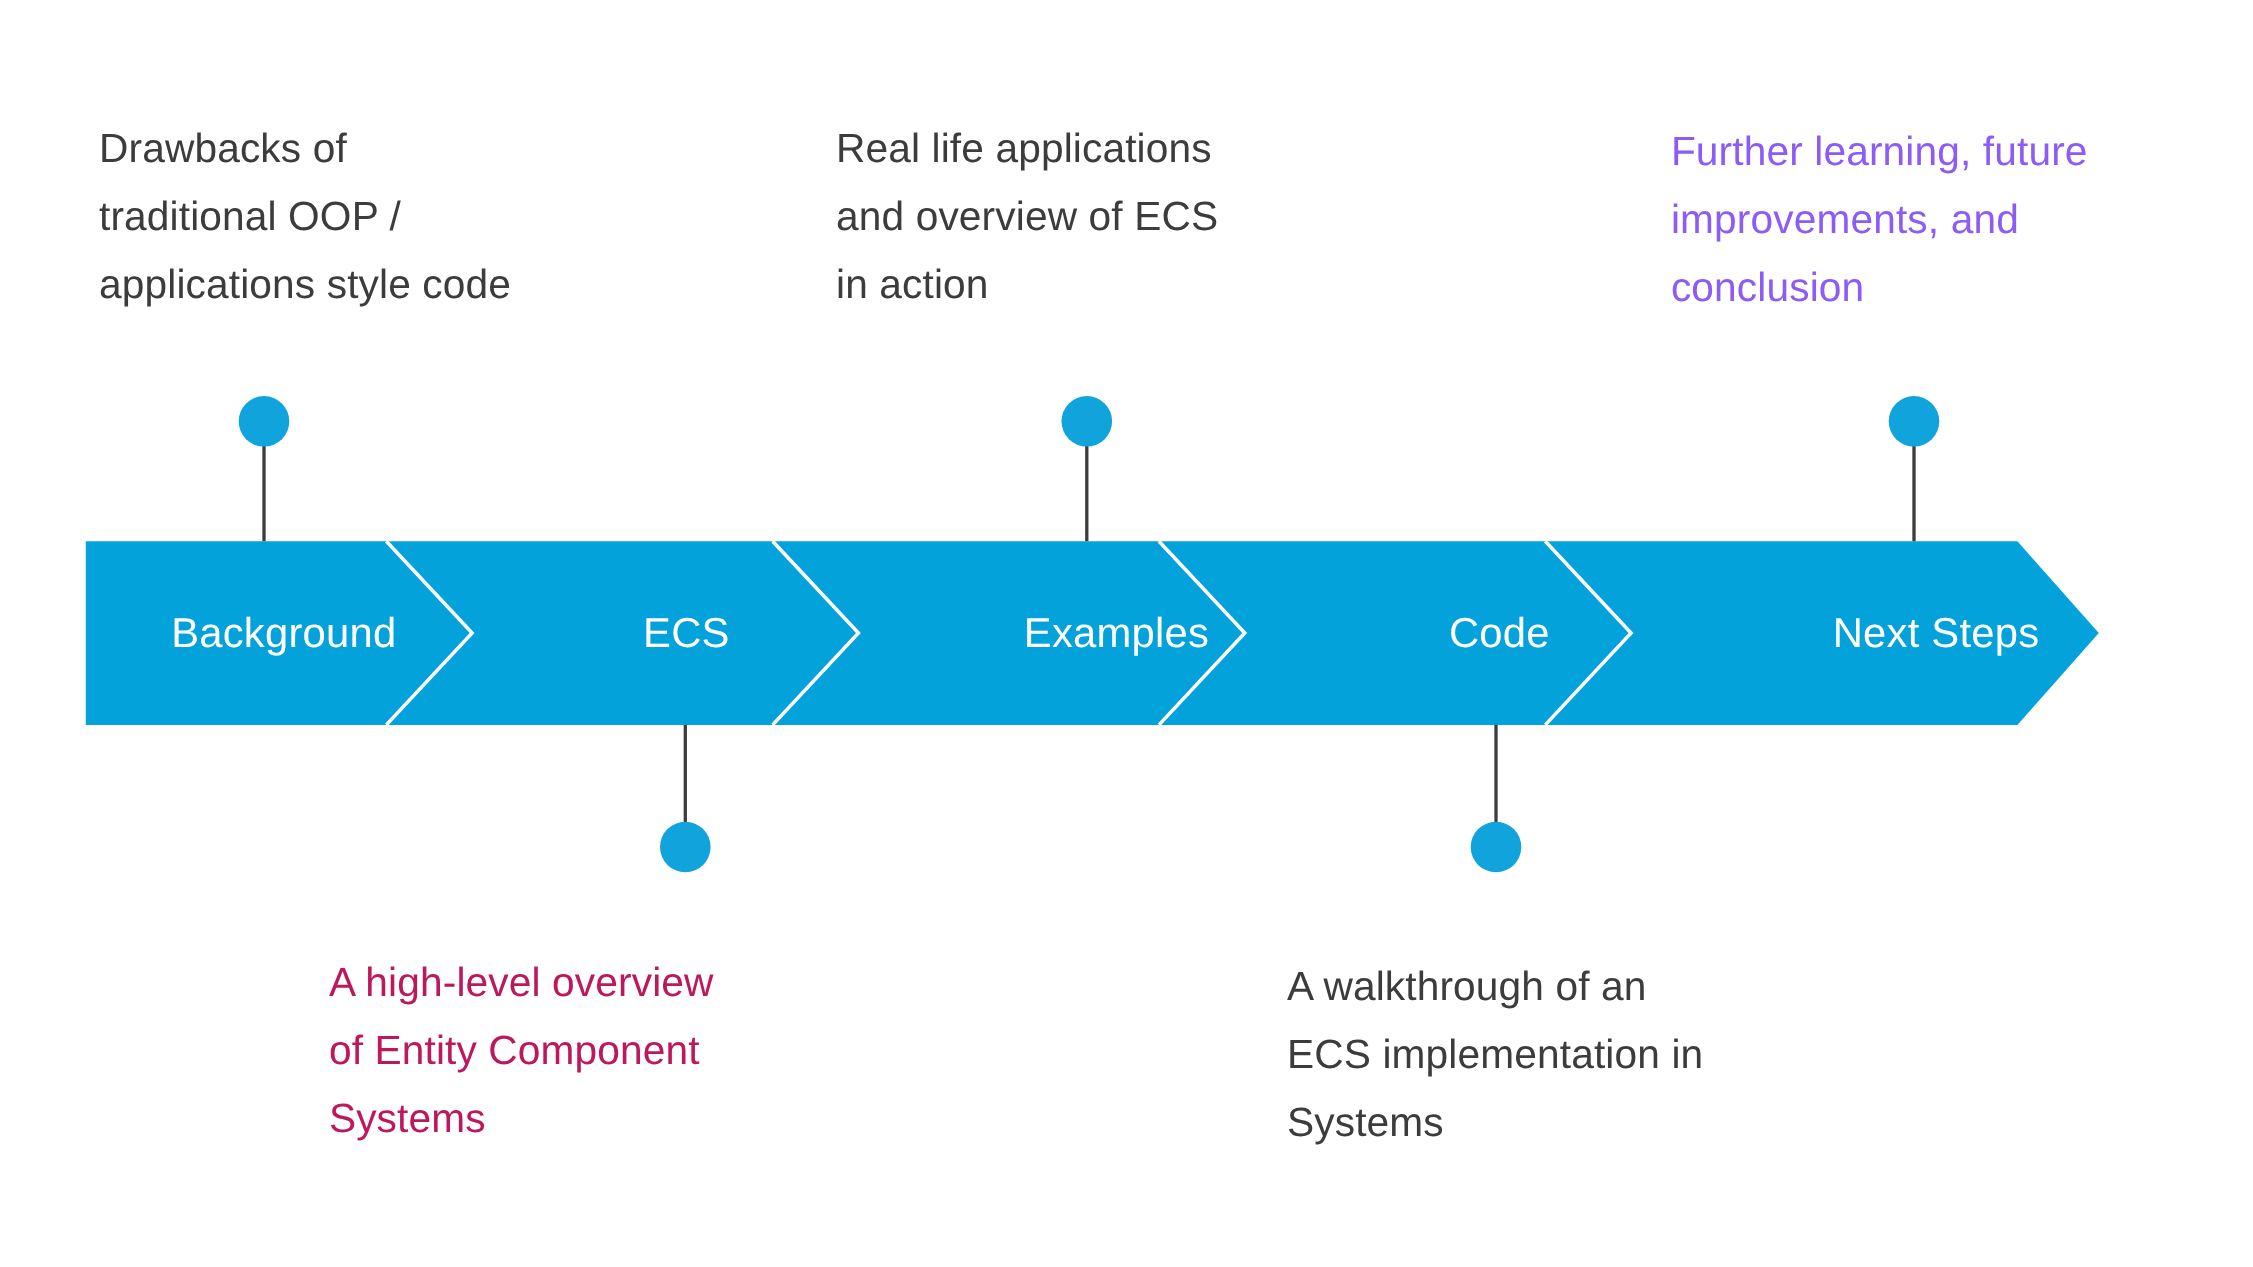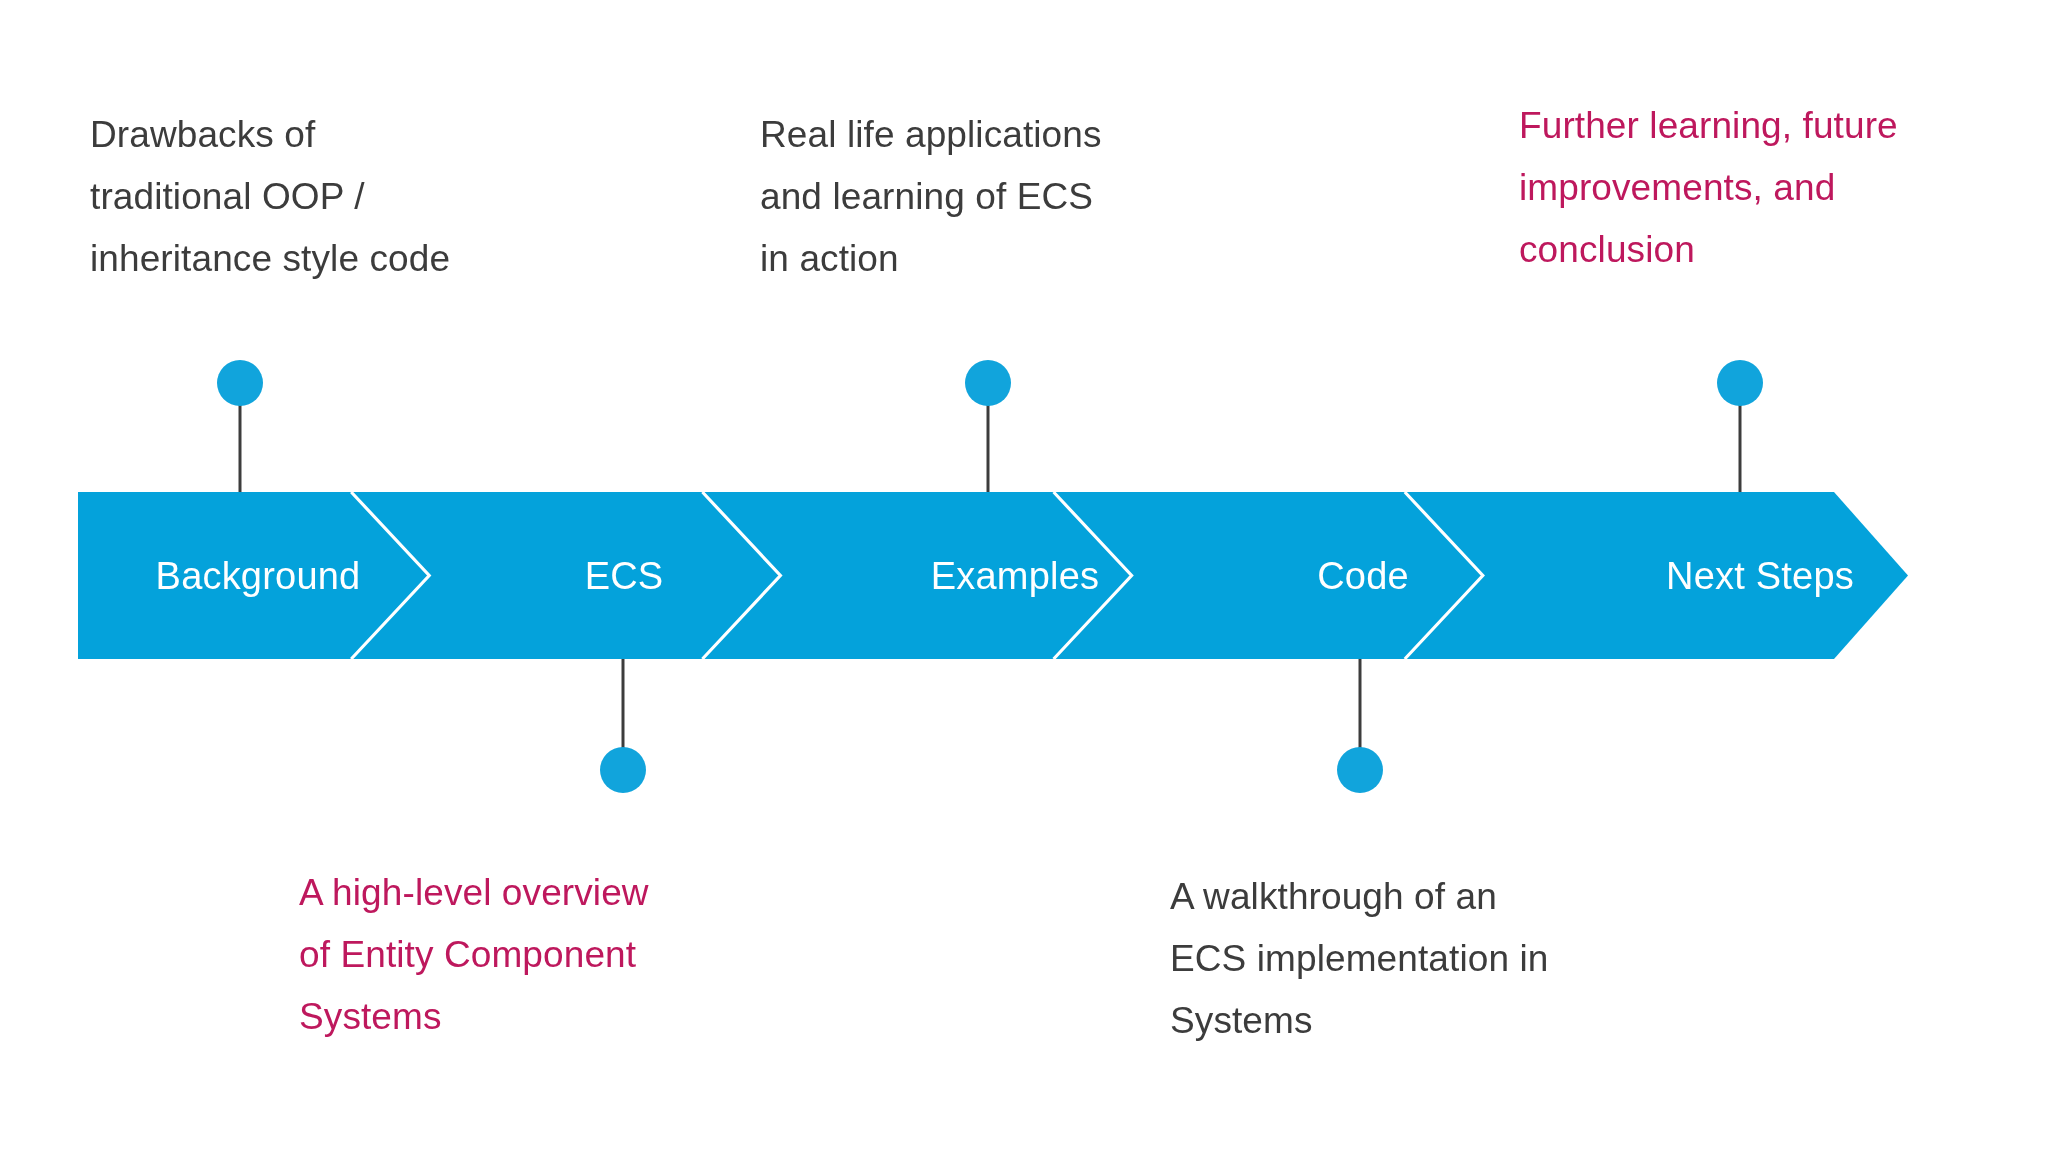--- a/index.html
+++ b/index.html
@@ -83,28 +83,28 @@
         <text x="624" y="588.5" text-anchor="middle" class="stage-label" fill="#FFFFFF">ECS</text>
         <text x="1015" y="588.5" text-anchor="middle" class="stage-label" fill="#FFFFFF">Examples</text>
         <text x="1363" y="588.5" text-anchor="middle" class="stage-label" fill="#FFFFFF">Code</text>
         <text x="1760" y="588.5" text-anchor="middle" class="stage-label" fill="#FFFFFF">Next Steps</text>
       </g>
   </svg>
 
   <div id="callouts">
       <div class="callout top" style="left: 90px; top: 104px; color: rgb(60, 60, 60);">Drawbacks of
 traditional OOP /
-inheritance style code</div>
+applications style code</div>
       <div class="callout bottom" style="left: 299px; top: 862px; color: #be185d;">A high-level overview
 of Entity Component
 Systems</div>
       <div class="callout top" style="left: 760px; top: 104px; color: rgb(60, 60, 60);">Real life applications
-and learning of ECS
+and overview of ECS
 in action</div>
       <div class="callout bottom" style="left: 1170px; top: 866px; color: rgb(60, 60, 60);">A walkthrough of an
 ECS implementation in
 Systems</div>
-      <div class="callout top" style="left: 1519px; top: 95px; color: #be185d;">Further learning, future
+      <div class="callout top" style="left: 1519px; top: 107px; color: #8b5cf6;">Further learning, future
 improvements, and
 conclusion</div>
     </div>
 
 </div>
 
 </body></html>

